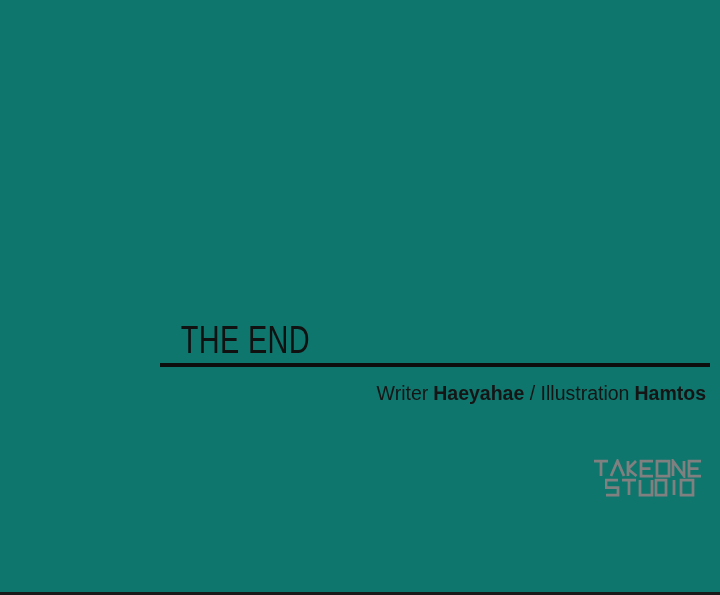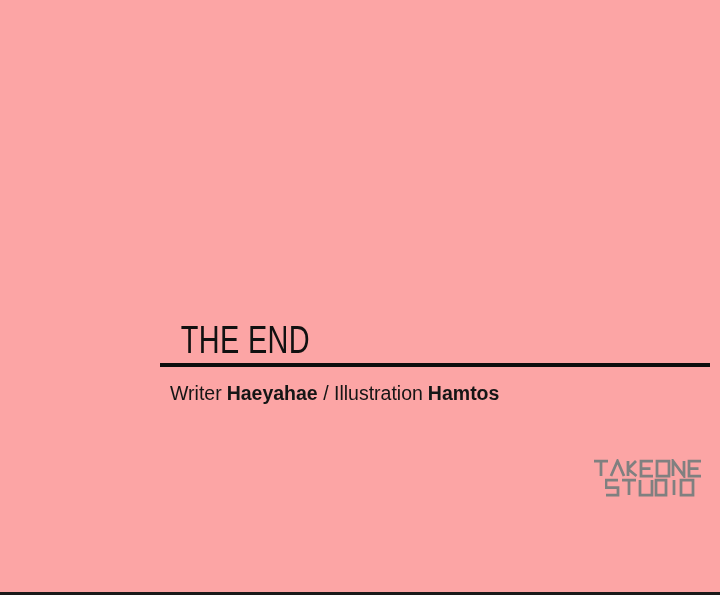--- a/index.html
+++ b/index.html
@@ -15,21 +15,21 @@
     font-family: "Liberation Sans", sans-serif;
     overflow: hidden;
     position: relative;
   }
 
   .page {
     position: absolute;
     inset: 0;
     width: 720px;
     height: 595px;
-    background: #fca5a5;
+    background: #0f766e;
   }
 
   
 
   .endcard {
     position: absolute;
     left: 160px;
     top: 318px;
     width: 550px;
   }
@@ -51,23 +51,24 @@
     width: 550px;
     height: 4px;
     background: #0d0d0d;
     margin-top: 1px;
   }
 
   
 
   .credits {
     position: absolute;
-    right: 30px;
+    right: 14px;
     top: 380px;
     width: 520px;
+    text-align: right;
     color: #151515;
   }
 
   .credit-line {
     font-size: 19.5px;
     line-height: 26px;
     white-space: nowrap;
   }
 
   .credit-line .lbl {

